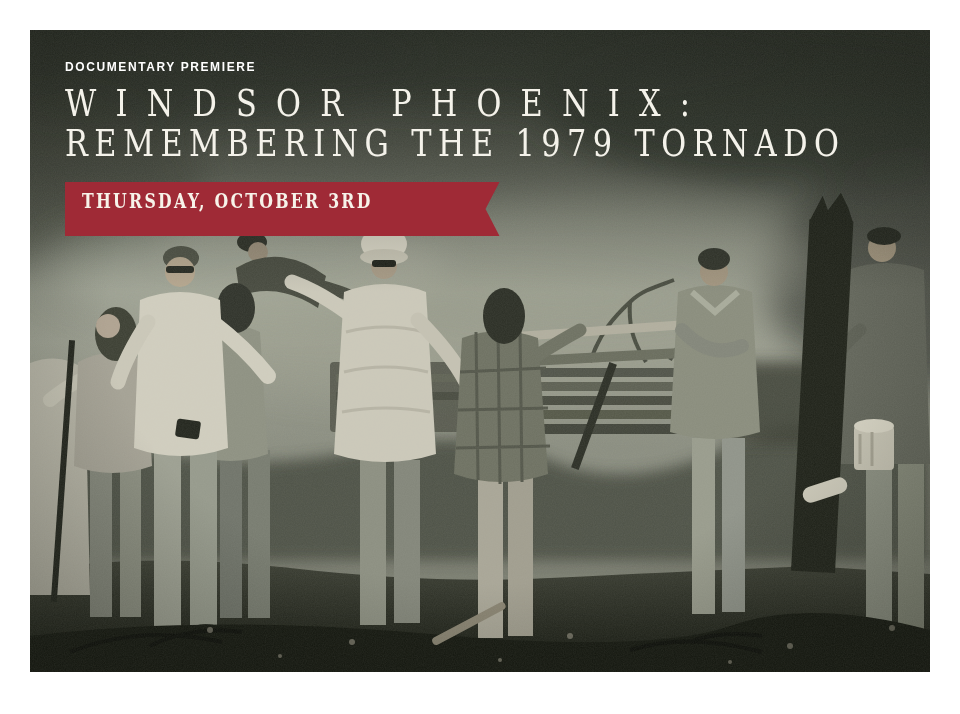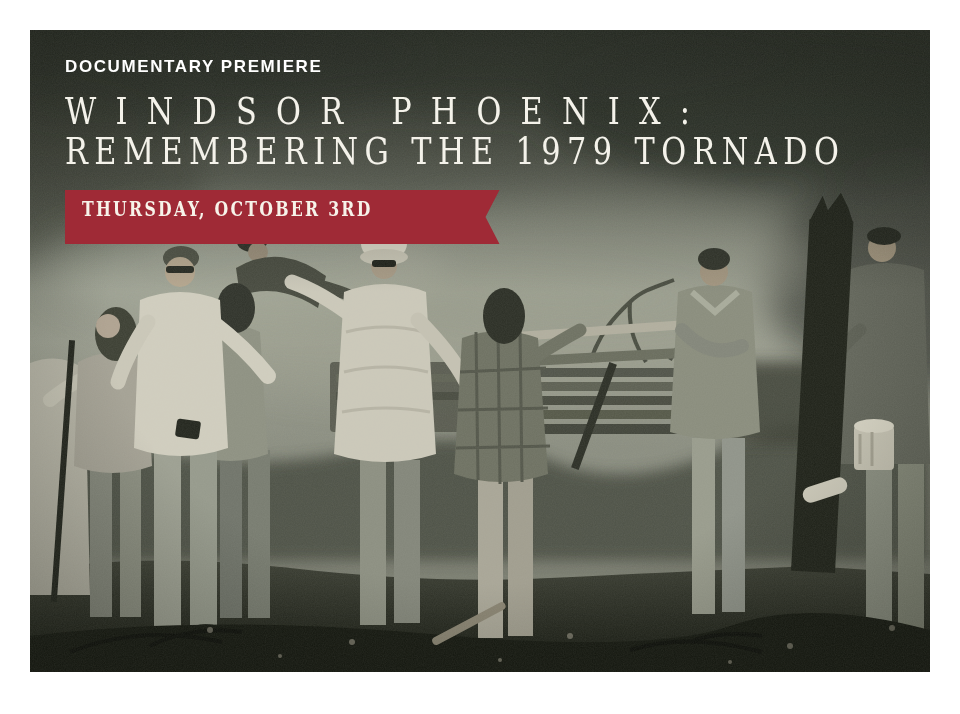--- a/index.html
+++ b/index.html
@@ -13,25 +13,25 @@
   .photo {
     position: absolute; left: 30px; top: 30px; width: 900px; height: 642px;
     background: #7b7e71; overflow: hidden;
   }
   .photo svg.scene { position: absolute; inset: 0; width: 100%; height: 100%; display: block; }
   .content {
     position: absolute; left: 35px; top: 28px; right: 20px; z-index: 5;
   }
   .kicker {
     font-family: "Liberation Sans", sans-serif;
-    font-weight: 700; font-size: 17px; line-height: 18px;
+    font-weight: 700; font-size: 12px; line-height: 18px;
     letter-spacing: 1.6px; color: var(--kicker-text, #ffffff);
     white-space: nowrap;
   }
-  .title { margin-top: 15px; }
+  .title { margin-top: 7px; }
   .title-line {
     font-family: "DejaVu Serif", "Liberation Serif", serif;
     font-weight: 400; font-size: 38px; line-height: 40px;
     color: var(--title-text, #f4f2ea);
     white-space: nowrap;
     transform: scaleX(0.80); transform-origin: 0 0;
   }
   .title-line.l1 { letter-spacing: 24px; }
   .title-line.l2 { letter-spacing: 8px; }
   .ribbon {

